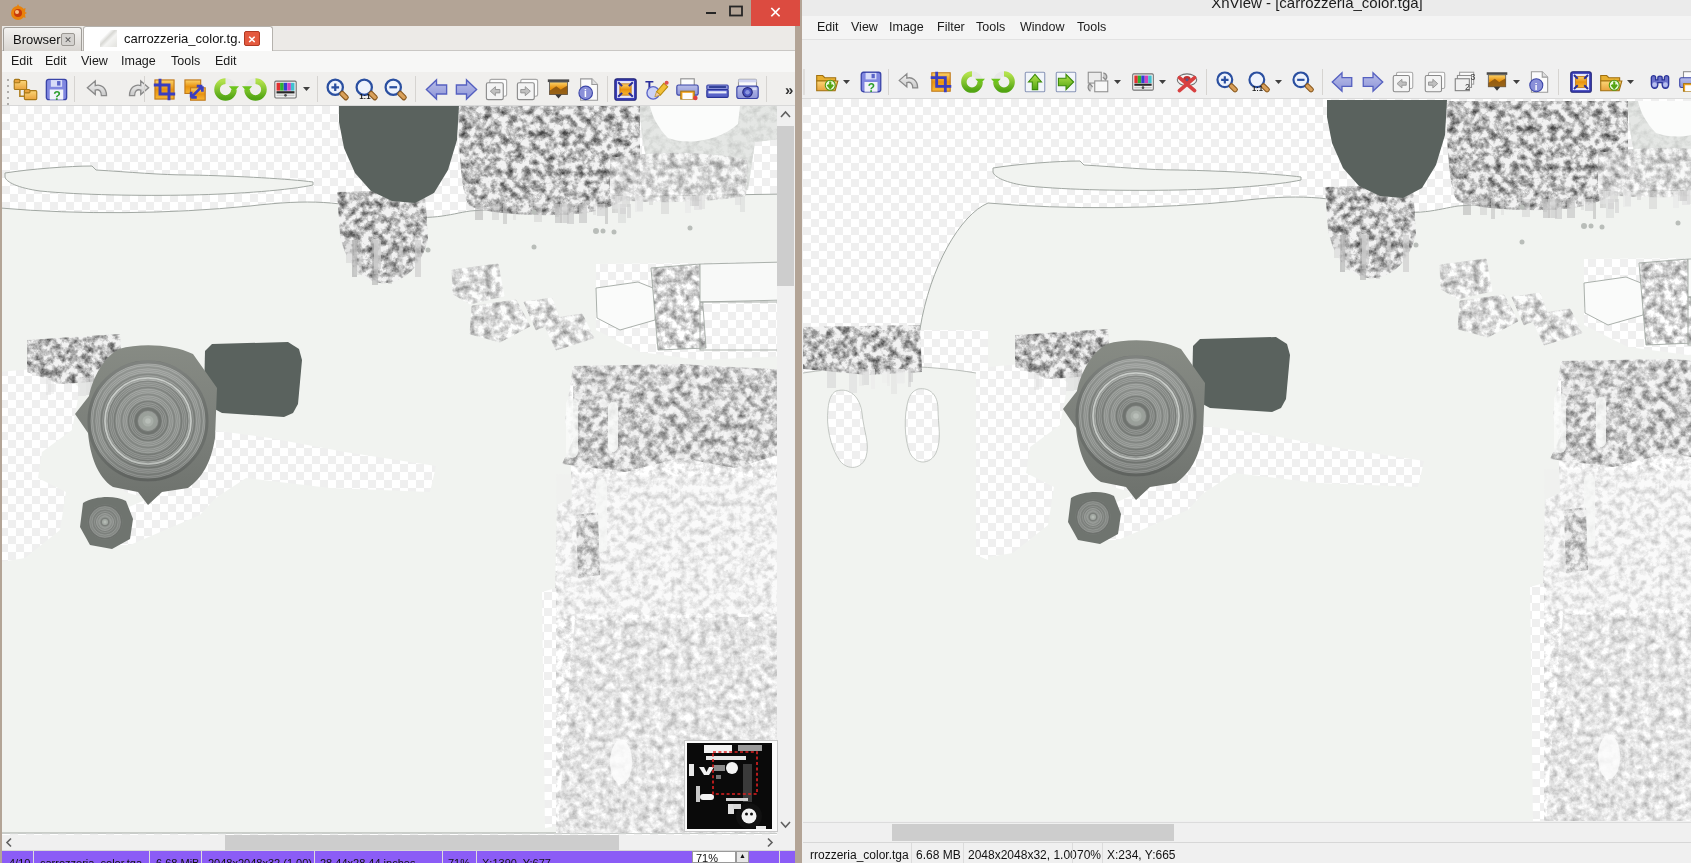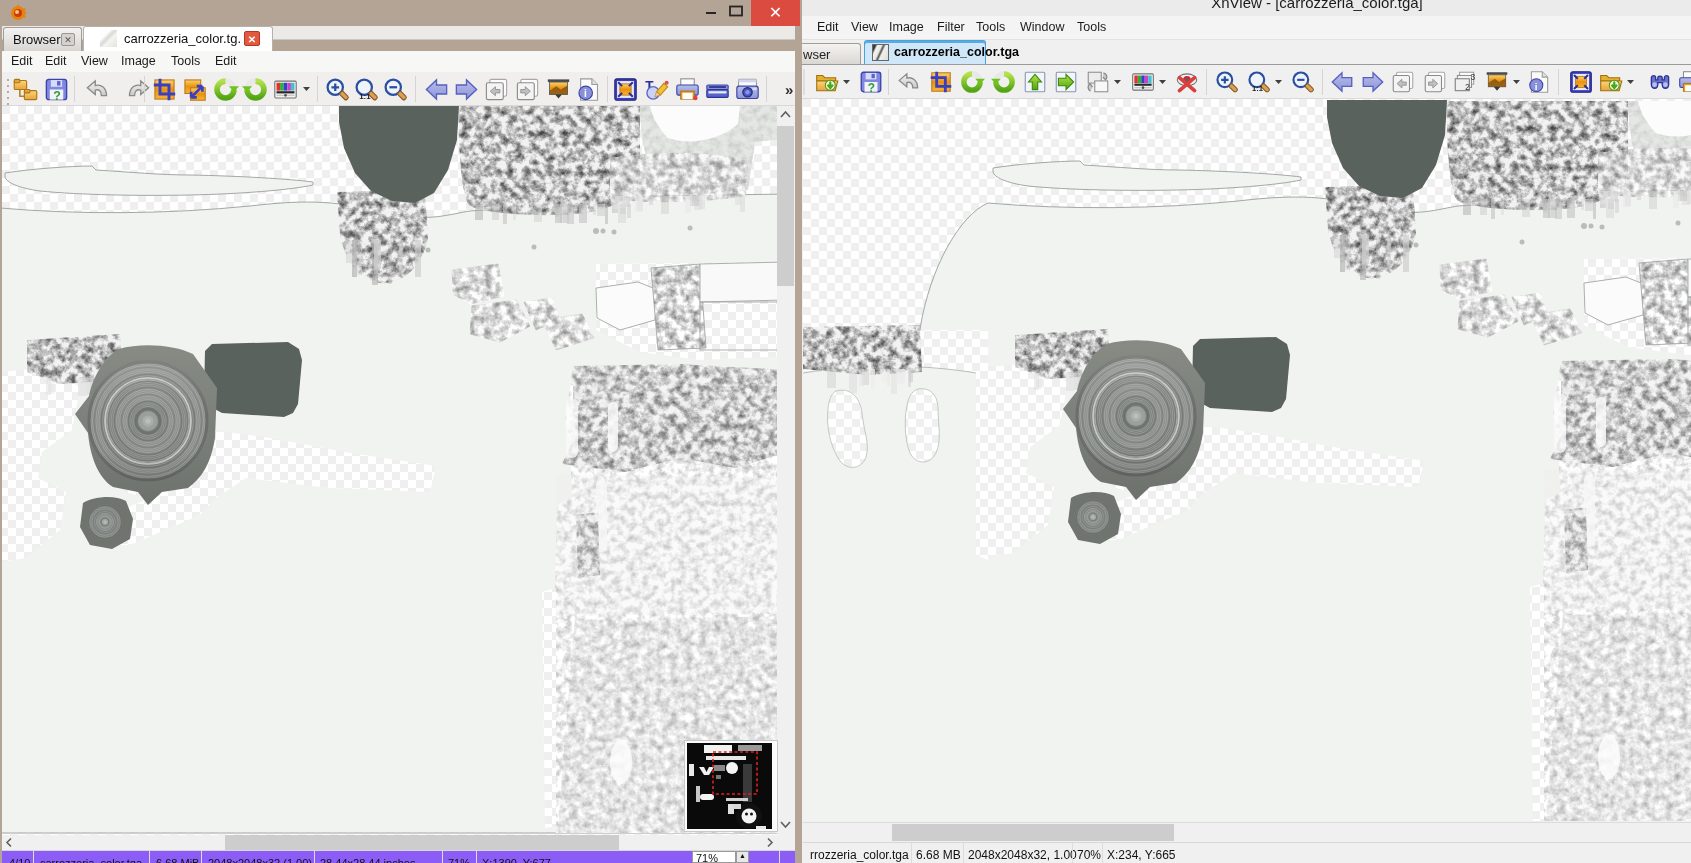--- a/index.html
+++ b/index.html
@@ -15,21 +15,21 @@
   #rtoolbar { left:0; top:65px; width:896px; height:34px; background:#f0f0f0; border-bottom:1px solid #dadada; }
   #rcanvas { left:8px; top:99px; width:888px; height:722px; overflow:hidden; }
   #rhscroll { left:8px; top:822px; width:888px; height:19px; background:#f0f0f0; border-top:1px solid #dcdcdc; }
   #rstatus { left:8px; top:842px; width:912px; height:21px; background:#f0f0f0; border-top:1px solid #d7d7d7; color:#111; }
   #rstatus span { position:absolute; top:5px; font-size:12px; }
   #rstatus .sep { width:1px; height:21px; background:#dcdcdc; top:0 !important; }
   #lwin { left:0; top:0; width:802px; height:863px; background:#b3a496; }
   #ltitle { left:0; top:0; width:802px; height:26px; background:#b3a496; }
   #ltitle .t { position:absolute; left:0; right:0; top:4px; text-align:center; font-size:15px; color:#333029; }
   #lclose { left:751px; top:0; width:49px; height:26px; background:#dc4b40; color:#fff; text-align:center; font-size:16px; line-height:25px; }
-  #ltabs { left:2px; top:26px; width:793px; height:14px; background:#eceae7; border-bottom:1px solid #c9c7c4; }
+  #ltabs { left:2px; top:26px; width:793px; height:25px; background:#eceae7; border-bottom:1px solid #c9c7c4; }
   #lmenu { left:2px; top:51px; width:793px; height:21px; background:#f7f7f6; }
   #lmenu span { position:absolute; top:3px; font-size:12.5px; color:#1a1a1a; }
   #ltoolbar { left:2px; top:72px; width:793px; height:34px; background:#f0efed; border-bottom:1px solid #d8d8d8; }
   #lcanvas { left:2px; top:106px; width:775px; height:729px; overflow:hidden; background:#fff; }
   #lvscroll { left:777px; top:106px; width:18px; height:729px; }
   #lhscroll { left:2px; top:835px; width:775px; height:15px; }
   #lstatus { left:2px; top:850px; width:793px; height:13px; background:#8b5cf6; border-top:1px solid #d7d7d7; color:#111; overflow:hidden; }
   #lstatus span { position:absolute; top:6px; font-size:11px; }
   #lstatus .sep { width:1px; height:13px; background:#dcdcdc; top:0 !important; }
   svg { display:block; }
@@ -365,30 +365,20 @@
       </div>
     <div id="rmenu" class="abs">
       <span style="left:22px">Edit</span>
         <span style="left:56px">View</span>
       <span style="left:94px">Image</span>
         <span style="left:142px">Filter</span>
       <span style="left:181px">Tools</span>
         <span style="left:225px">Window</span>
       <span style="left:282px">Tools</span>
     </div>
-    <div id="rtabs" class="abs">
-<div class="abs" style="left:0;top:3px;width:66px;height:22px;background:linear-gradient(#f4f3f1,#d9d6d2);border:1px solid #a09d98;border-bottom:none;border-radius:3px 3px 0 0;">
-  <span style="position:absolute;left:7px;top:3px;font-size:13px;color:#222">wser</span>
-</div>
-<div class="abs" style="left:69px;top:0;width:122px;height:25px;background:#cfe7f8;border:1px solid #49a1dd;border-bottom:none;border-radius:3px 3px 0 0;box-shadow:inset 0 2px 0 #59aae0;">
-  <span style="position:absolute;left:7px;top:3px;width:17px;height:17px;background:linear-gradient(115deg,#3a3a3a 12%,#f4f4f0 22%,#e8e8e4 40%,#555 50%,#f0f0ec 60%,#ddd 100%);border:1px solid #666"></span>
-  <span style="position:absolute;left:29px;top:4px;font-size:12.5px;color:#000;font-weight:bold">carrozzeria_color.tga</span>
-</div>
-<div class="abs" style="left:0;top:24px;width:896px;height:1px;background:#9a9a9a"></div>
-</div>
     <div id="rtoolbar" class="abs">
         <svg width="896" height="34">
           <rect x="8" y="4" width="2" height="26" fill="#e0dedc"></rect>
           <g transform="translate(19,4) scale(1.0833333333333333)">
             <use href="#ic-fopen"></use>
           </g>
           <path d="M48,15 l7,0 l-3.5,4 Z" fill="#404040"></path>
           <g transform="translate(63,4) scale(1.0833333333333333)">
             <use href="#ic-save"></use>
           </g>

